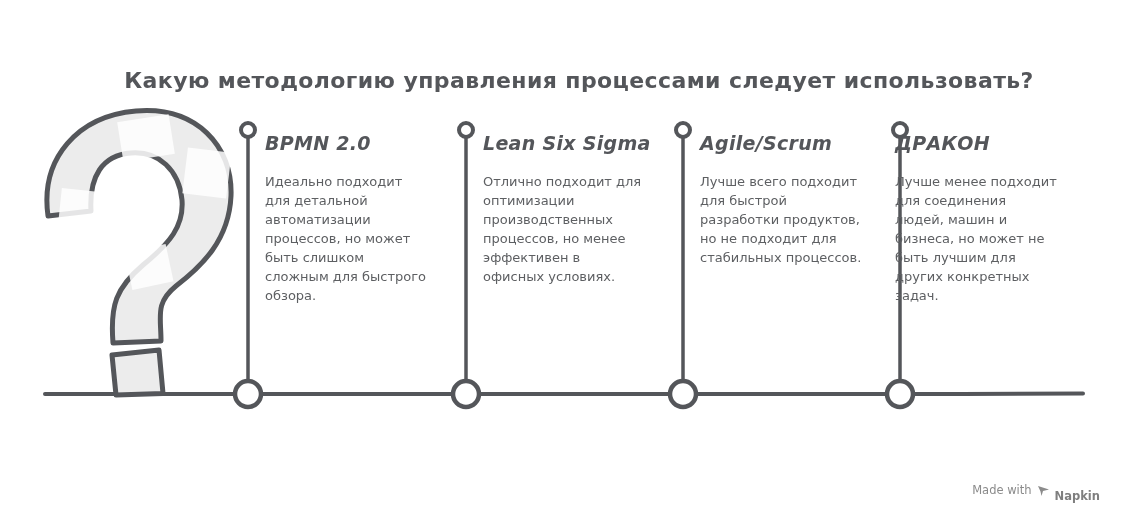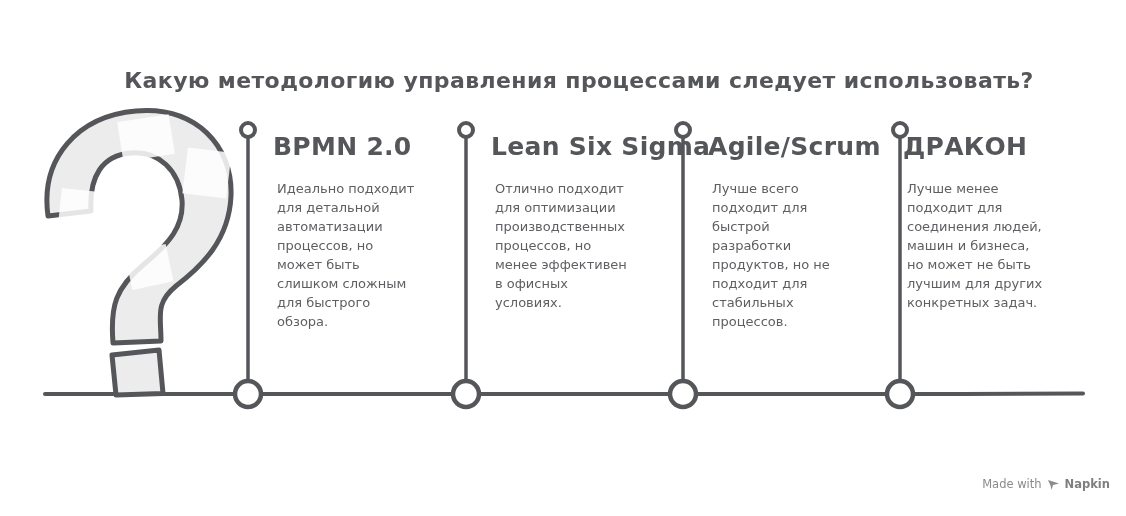--- a/index.html
+++ b/index.html
@@ -35,46 +35,47 @@
   .column {
     position: absolute;
     top: 132px;
     width: 162px;
   }
   .col-1 { left: 265px; }
   .col-2 { left: 483px; }
   .col-3 { left: 700px; }
   .col-4 { left: 895px; }
   .column h2 {
-    margin: 0 0 18px 8px;
-    font-size: 25px;
+    margin: 0 0 18px 0;
+    font-size: 19px;
     font-weight: 700;
     letter-spacing: 0.3px;
     color: #54565a;
     white-space: nowrap;
+    font-style: italic;
   }
   .column p {
-    margin: 12px;
+    margin: 0;
     font-size: 13px;
     line-height: 19px;
     font-weight: 500;
     color: #5d5f62;
   }
   .watermark {
     position: absolute;
-    right: 16px;
+    right: 26px;
     top: 477px;
     display: flex;
     align-items: center;
     gap: 5px;
     font-size: 11.5px;
     color: #8b8b8b;
   }
   .watermark .made { font-weight: 400; }
-  .watermark .brand { font-weight: 600; color: #7f7f7f; }
+  .watermark .brand { font-weight: 600; color: #7f7f7f; margin-top: 12px; }
   .napkin-logo { display: inline-block; }
 </style>
 </head>
 <body>
 
 <div class="canvas">
 
   <h1 class="title">Какую методологию управления процессами следует использовать?</h1>
 
   <svg class="graphic-layer" width="1126" height="516" viewBox="0 0 1126 516">

